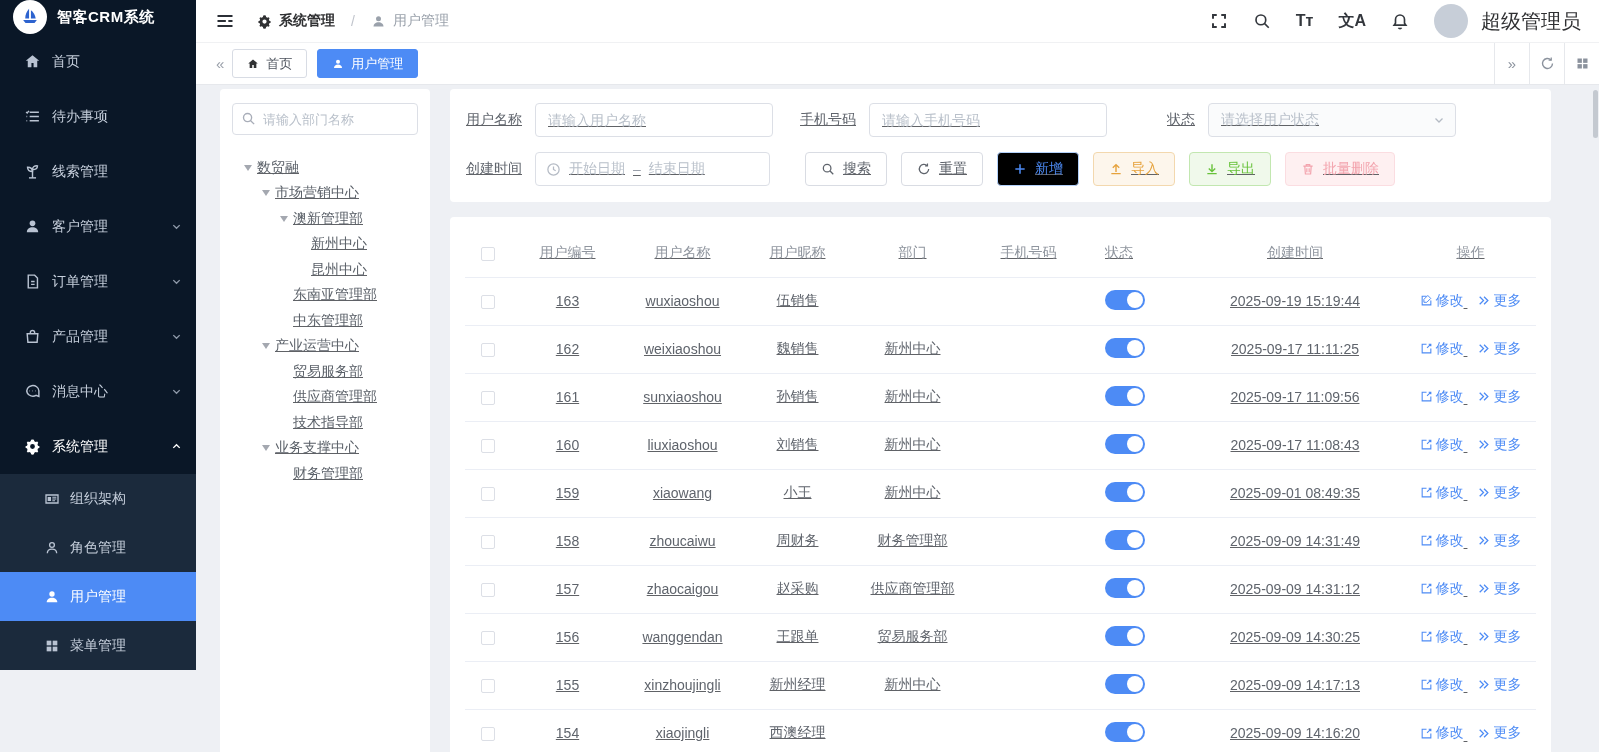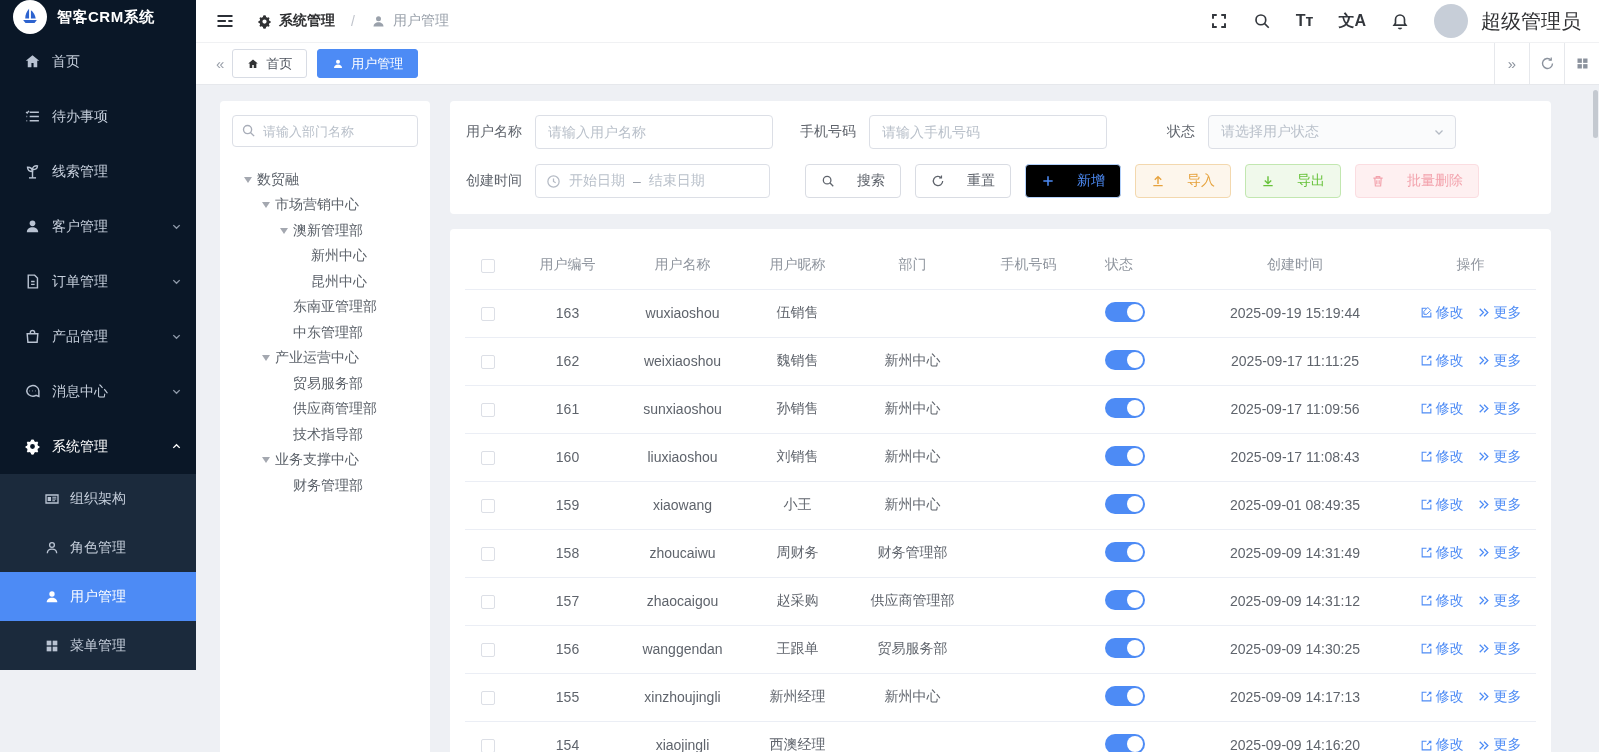--- a/index.html
+++ b/index.html
@@ -44,21 +44,21 @@
   .tabbar { height:42px; background:#fff; border-bottom:1px solid #e6e8ec; display:flex; align-items:center; padding-left:12px; }
   .tb-chev { color:#9aa0aa; padding:0 8px; cursor:pointer; font-size:15px; }
   .tab { height:29px; display:flex; align-items:center; gap:7px; padding:0 14px; border:1px solid #d8dce4; border-radius:3px; font-size:13px; color:#4e545e; background:#fff; cursor:pointer; margin-right:10px; }
   .tab .t-icon { width:12px; height:12px; }
   .tab.active { background:#4d8bf5; border-color:#4d8bf5; color:#fff; }
   .tabbar-right { margin-left:auto; display:flex; align-items:stretch; height:100%; }
   .tbr-btn { width:35px; display:flex; align-items:center; justify-content:center; border-left:1px solid #e6e8ec; color:#8b929d; cursor:pointer; }
   .tbr-btn svg { width:15px; height:15px; }
 
   
-  .content { flex:1; display:flex; padding:16px 48px 0 24px; gap:20px; overflow:hidden; }
+  .content { flex:1; display:flex; padding:4px 48px 0 24px; gap:20px; overflow:hidden;text-decoration:underline; }
   .card { background:#fff; border-radius:4px; }
 
   
   .tree-card { width:210px; min-width:210px; height:700px; padding:14px 12px; }
   .tree-search { position:relative; }
   .tree-search input { width:100%; height:32px; border:1px solid #dcdfe6; border-radius:4px; padding:0 8px 0 30px; font-size:13px; color:#606266; outline:none; font-family:inherit; }
   .tree-search input::placeholder { color:#b9c0ca; }
   .ts-icon { position:absolute; left:9px; top:8px; width:15px; height:15px; color:#a8adb8; }
   .tree { margin-top:20px; }
   .tree-node { display:flex; align-items:center; height:25.5px; cursor:pointer; color:#5a6068; font-size:14px; white-space:nowrap; }
@@ -78,21 +78,21 @@
   .g2 { margin-left:27px; }
   .g3 { margin-left:60px; }
   .f-select { width:248px; height:34px; border:1px solid #dcdfe6; border-radius:4px; display:flex; align-items:center; padding:0 10px 0 12px; cursor:pointer; background:#fafbfc; }
   .f-select .ph { color:#b9c0ca; flex:1; }
   .f-select .sel-chev { color:#b4bac4; }
   .date-range { width:235px; height:34px; border:1px solid #dcdfe6; border-radius:4px; display:flex; align-items:center; padding:0 10px; gap:8px; color:#b9c0ca; cursor:pointer; }
   .date-range .dr-icon { width:15px; height:15px; color:#b4bac4; }
   .date-range .dr-ph { font-size:14px; }
   .date-range .dr-sep { color:#9aa0aa; }
   .btns { display:flex; gap:14px; margin-left:35px; }
-  .btn { height:34px; display:flex; align-items:center; gap:22px; padding:0 15px; border-radius:4px; font-size:14px; cursor:pointer; border:1px solid #d9dce3; background:#fff; color:#5f646c; white-space:nowrap; }
+  .btn { height:34px; display:flex; align-items:center; gap:8px; padding:0 15px; border-radius:4px; font-size:14px; cursor:pointer; border:1px solid #d9dce3; background:#fff; color:#5f646c; white-space:nowrap; }
   .btn svg { width:14px; height:14px; }
   .btn-add { background:#000000; border-color:#b3d1fb; color:#4d8bf5; }
   .btn-import { background:#fdf6ec; border-color:#f3d8ae; color:#e6a23c; }
   .btn-export { background:#f0f9eb; border-color:#c2e7b0; color:#67c23a; }
   .btn-del { background:#fef0f1; border-color:#fbdde1; color:#f3a3ad; cursor:not-allowed; }
 
   
   .table-card { flex:1; padding:12px 15px; }
   table { width:100%; border-collapse:collapse; table-layout:fixed; }
   th { font-weight:500; color:#8f959e; font-size:14px; height:48px; text-align:center; border-bottom:1px solid #ebeef5; }

